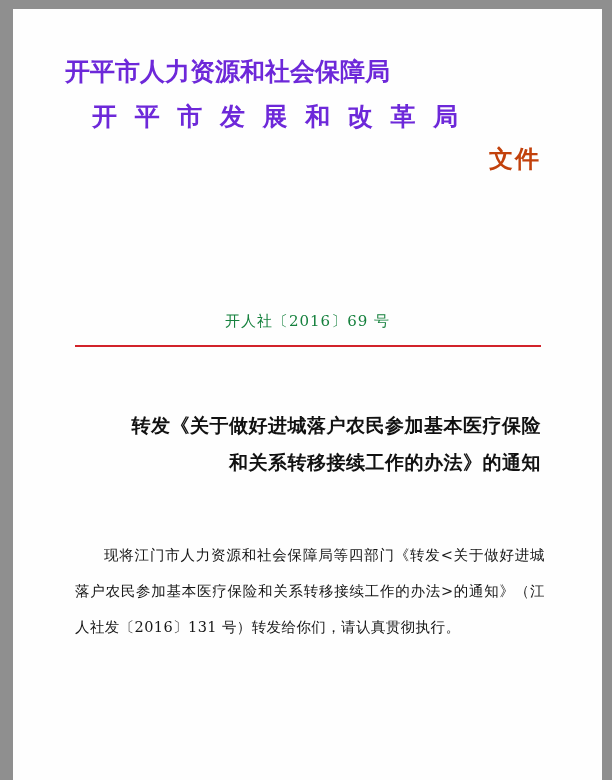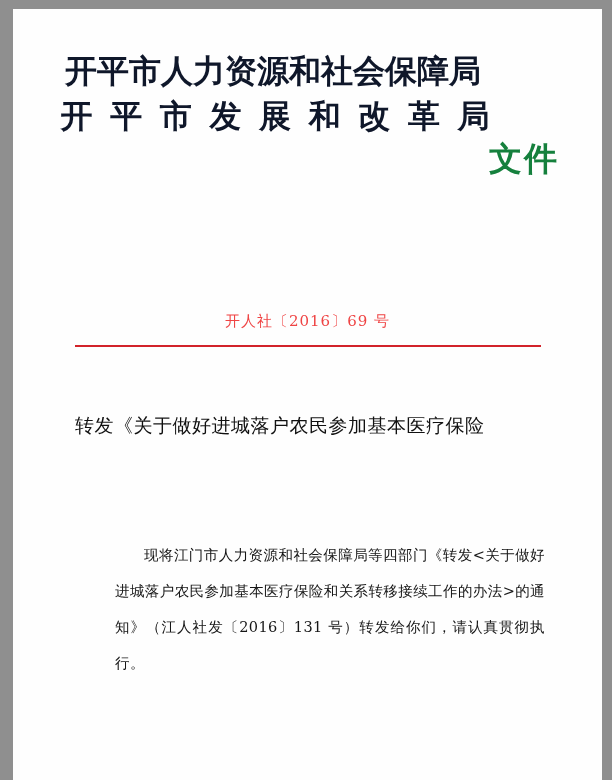--- a/index.html
+++ b/index.html
@@ -50,77 +50,77 @@
   }
   .mast-lines {
     position: absolute;
     left: 52px;
     top: 0;
     width: 420px;
   }
   .mast-line {
     font-family: "DejaVu Serif", "Liberation Serif", serif;
     font-weight: bold;
-    font-size: 32px;
+    font-size: 25px;
     line-height: 45px;
-    color: #0f172a;
+    color: #6d28d9;
     white-space: nowrap;
     letter-spacing: 0px;
     text-align: justify;
   }
   .mast-line.spread {
     display: flex;
     justify-content: center;
   }
   .mast-line.spread > span { display: inline-block; }
 
   .mast-wen {
     position: absolute;
     left: 476px;
     top: 90px;
     font-family: "DejaVu Serif", "Liberation Serif", serif;
     font-weight: bold;
-    font-size: 33px;
+    font-size: 24px;
     line-height: 40px;
-    color: #15803d;
+    color: #c2410c;
     white-space: nowrap;
     letter-spacing: 2px;
   }
 
   
   .doc-number {
     position: absolute;
     left: 0; top: 303px;
     width: 589px;
     text-align: center;
     font-family: "DejaVu Serif", "Liberation Serif", serif;
     font-size: 15px;
-    color: #ef4444;
+    color: #15803d;
     letter-spacing: 1px;
   }
 
   
   .red-rule {
     position: absolute;
     left: 62px;
     top: 336px;
     width: 466px;
     height: 2px;
     background: #d2232a;
   }
 
   
   .doc-title {
     position: absolute;
     left: 62px;
     top: 398px;
     width: 466px;
-    text-align: left;
+    text-align: right;
     font-family: "DejaVu Serif", "Liberation Serif", serif;
-    font-weight: normal;
+    font-weight: bold;
     font-size: 19px;
     line-height: 37px;
     color: #111111;
     letter-spacing: 0.5px;
   }
   .doc-title .t-line { display: block; white-space: nowrap; }
 
   
   .body-text {
     position: absolute;
@@ -130,21 +130,21 @@
     font-family: "DejaVu Serif", "Liberation Serif", serif;
     font-size: 14.5px;
     line-height: 36px;
     color: #161616;
     letter-spacing: 0.4px;
   }
   .body-text p {
     margin: 0;
     text-align: justify;
   }
-  .body-text p.indent { text-indent: 2em; margin-left: 40px; }
+  .body-text p.indent { text-indent: 2em; }
 </style>
 </head>
 <body>
 
 <div id="page">
 
   <div class="scan-edge-top"></div>
   <div class="scan-edge-left"></div>
   <div class="scan-edge-right"></div>
 
@@ -159,20 +159,21 @@
       </div>
       <div class="mast-wen">文件</div>
     </div>
 
     <div class="doc-number">开人社〔2016〕69 号</div>
 
     <div class="red-rule"></div>
 
     <div class="doc-title">
       <span class="t-line">转发《关于做好进城落户农民参加基本医疗保险</span>
+      <span class="t-line">和关系转移接续工作的办法》的通知</span>
     </div>
 
     <div class="body-text">
       <p class="indent">现将江门市人力资源和社会保障局等四部门《转发&lt;关于做好进城落户农民参加基本医疗保险和关系转移接续工作的办法&gt;的通知》（江人社发〔2016〕131 号）转发给你们，请认真贯彻执行。</p>
     </div>
 
   </div>
 
 </div>
 

